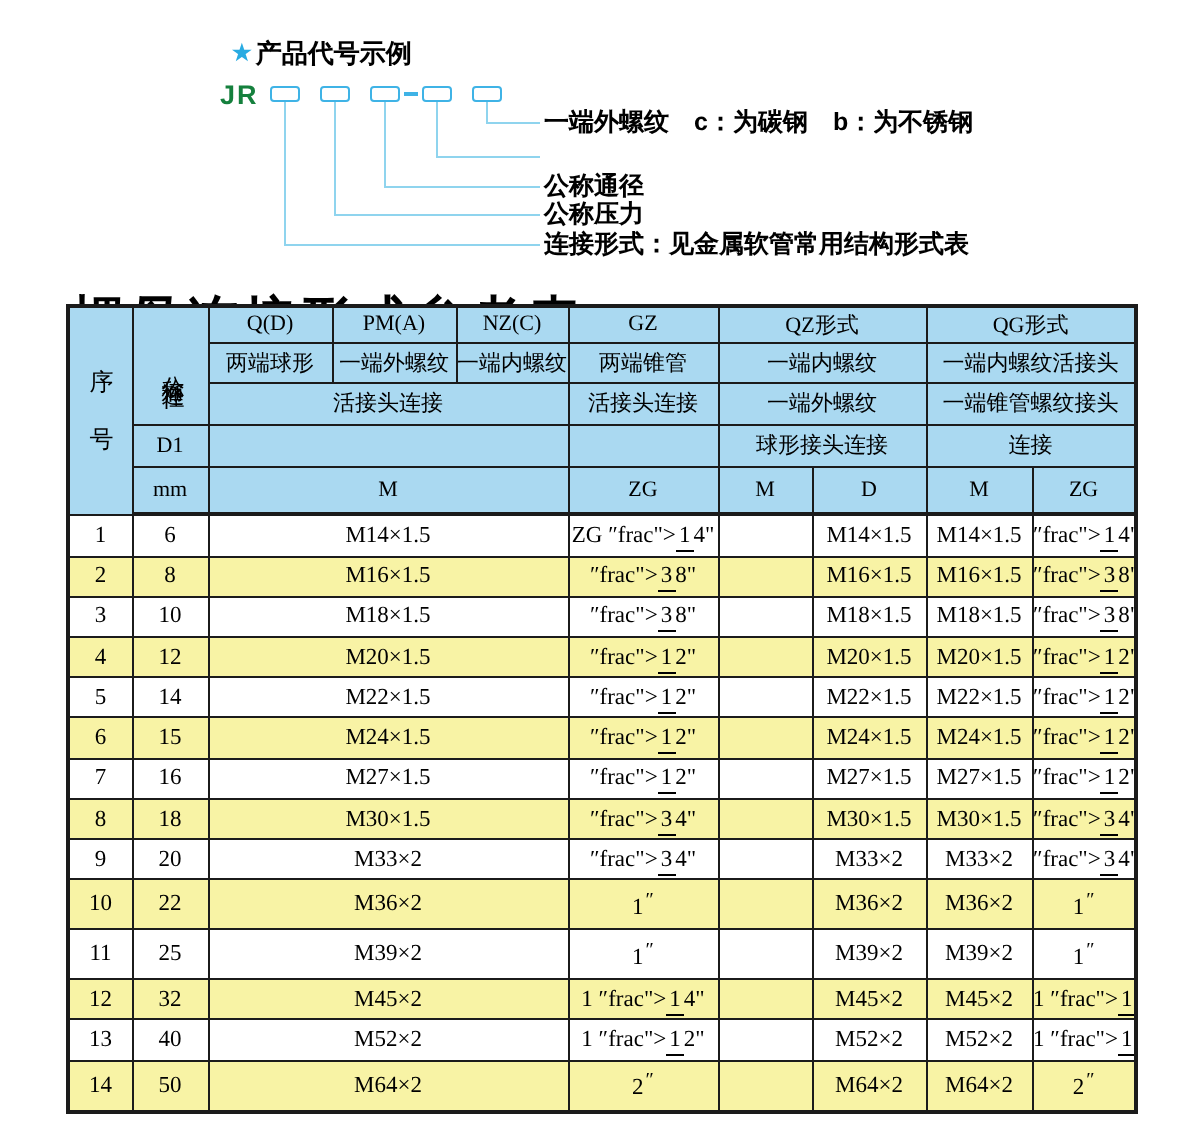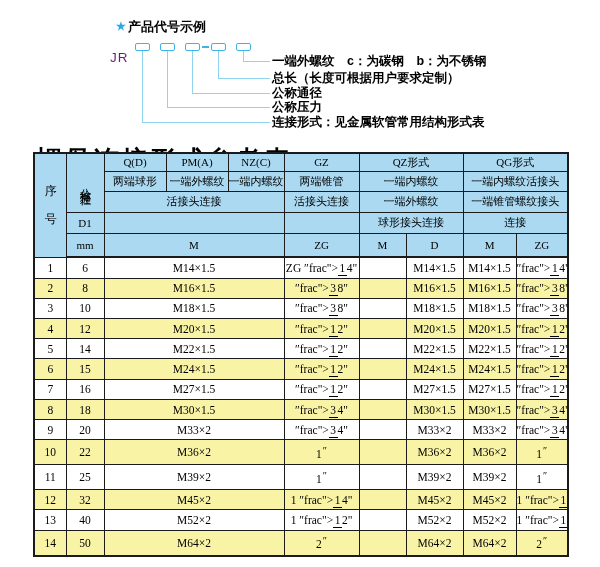--- a/index.html
+++ b/index.html
@@ -14,21 +14,21 @@
   html,body{margin:0;padding:0;}
   body{
     width:600px;height:567px;position:relative;background:#ffffff;
     font-family:"Liberation Sans",sans-serif;color:#000;
     overflow:hidden;
   }
   
   .diagram{position:absolute;left:0;top:0;width:507px;height:150px;}
   .star-title{position:absolute;left:116px;top:18px;font-size:13px;font-weight:bold;white-space:nowrap;}
   .star{color:var(--accent_blue);font-size:11px;margin-right:2px;vertical-align:1px;}
-  .jr{position:absolute;left:110px;top:50px;font-size:13.5px;font-weight:normal;color:#701a75;letter-spacing:1px;}
+  .jr{position:absolute;left:110px;top:40px;font-size:13.5px;font-weight:bold;color:#15803d;letter-spacing:1px;}
   .cbox{position:absolute;top:43px;width:15px;height:8px;border:1px solid var(--box_blue);border-radius:2px;background:#fff;}
   .cdash{position:absolute;top:46px;left:202px;width:7px;height:2px;background:var(--box_blue);}
   .lline{position:absolute;background:var(--line_blue);}
   .dlabel{position:absolute;left:272px;font-size:12.5px;font-weight:bold;line-height:14px;white-space:nowrap;}
   
   .table-title{
     position:absolute;left:36px;top:143px;font-size:26px;font-weight:bold;
     font-family:"Liberation Serif",serif;letter-spacing:2.5px;white-space:nowrap;
   }
   
@@ -82,21 +82,20 @@
   <div class="lline" style="left:218px;top:51px;width:1px;height:27px"></div>
   <div class="lline" style="left:243px;top:51px;width:1px;height:10px"></div>
 
   <div class="lline" style="left:243px;top:61px;width:27px;height:1px"></div>
   <div class="lline" style="left:218px;top:78px;width:52px;height:1px"></div>
   <div class="lline" style="left:192px;top:93px;width:78px;height:1px"></div>
   <div class="lline" style="left:167px;top:107px;width:103px;height:1px"></div>
   <div class="lline" style="left:142px;top:122px;width:128px;height:1px"></div>
 
   <div class="dlabel" style="top:54px">一端外螺纹　c：为碳钢　b：为不锈钢</div>
-  <div class="dlabel" style="top:71px">总长（长度可根据用户要求定制）</div>
   <div class="dlabel" style="top:86px">公称通径</div>
   <div class="dlabel" style="top:100px">公称压力</div>
   <div class="dlabel" style="top:115px">连接形式：见金属软管常用结构形式表</div>
 </div>
 
 <div class="table-title">螺母连接形式参考表</div>
 
 <table class="ref">
   <colgroup>
     <col style="width:32px">

